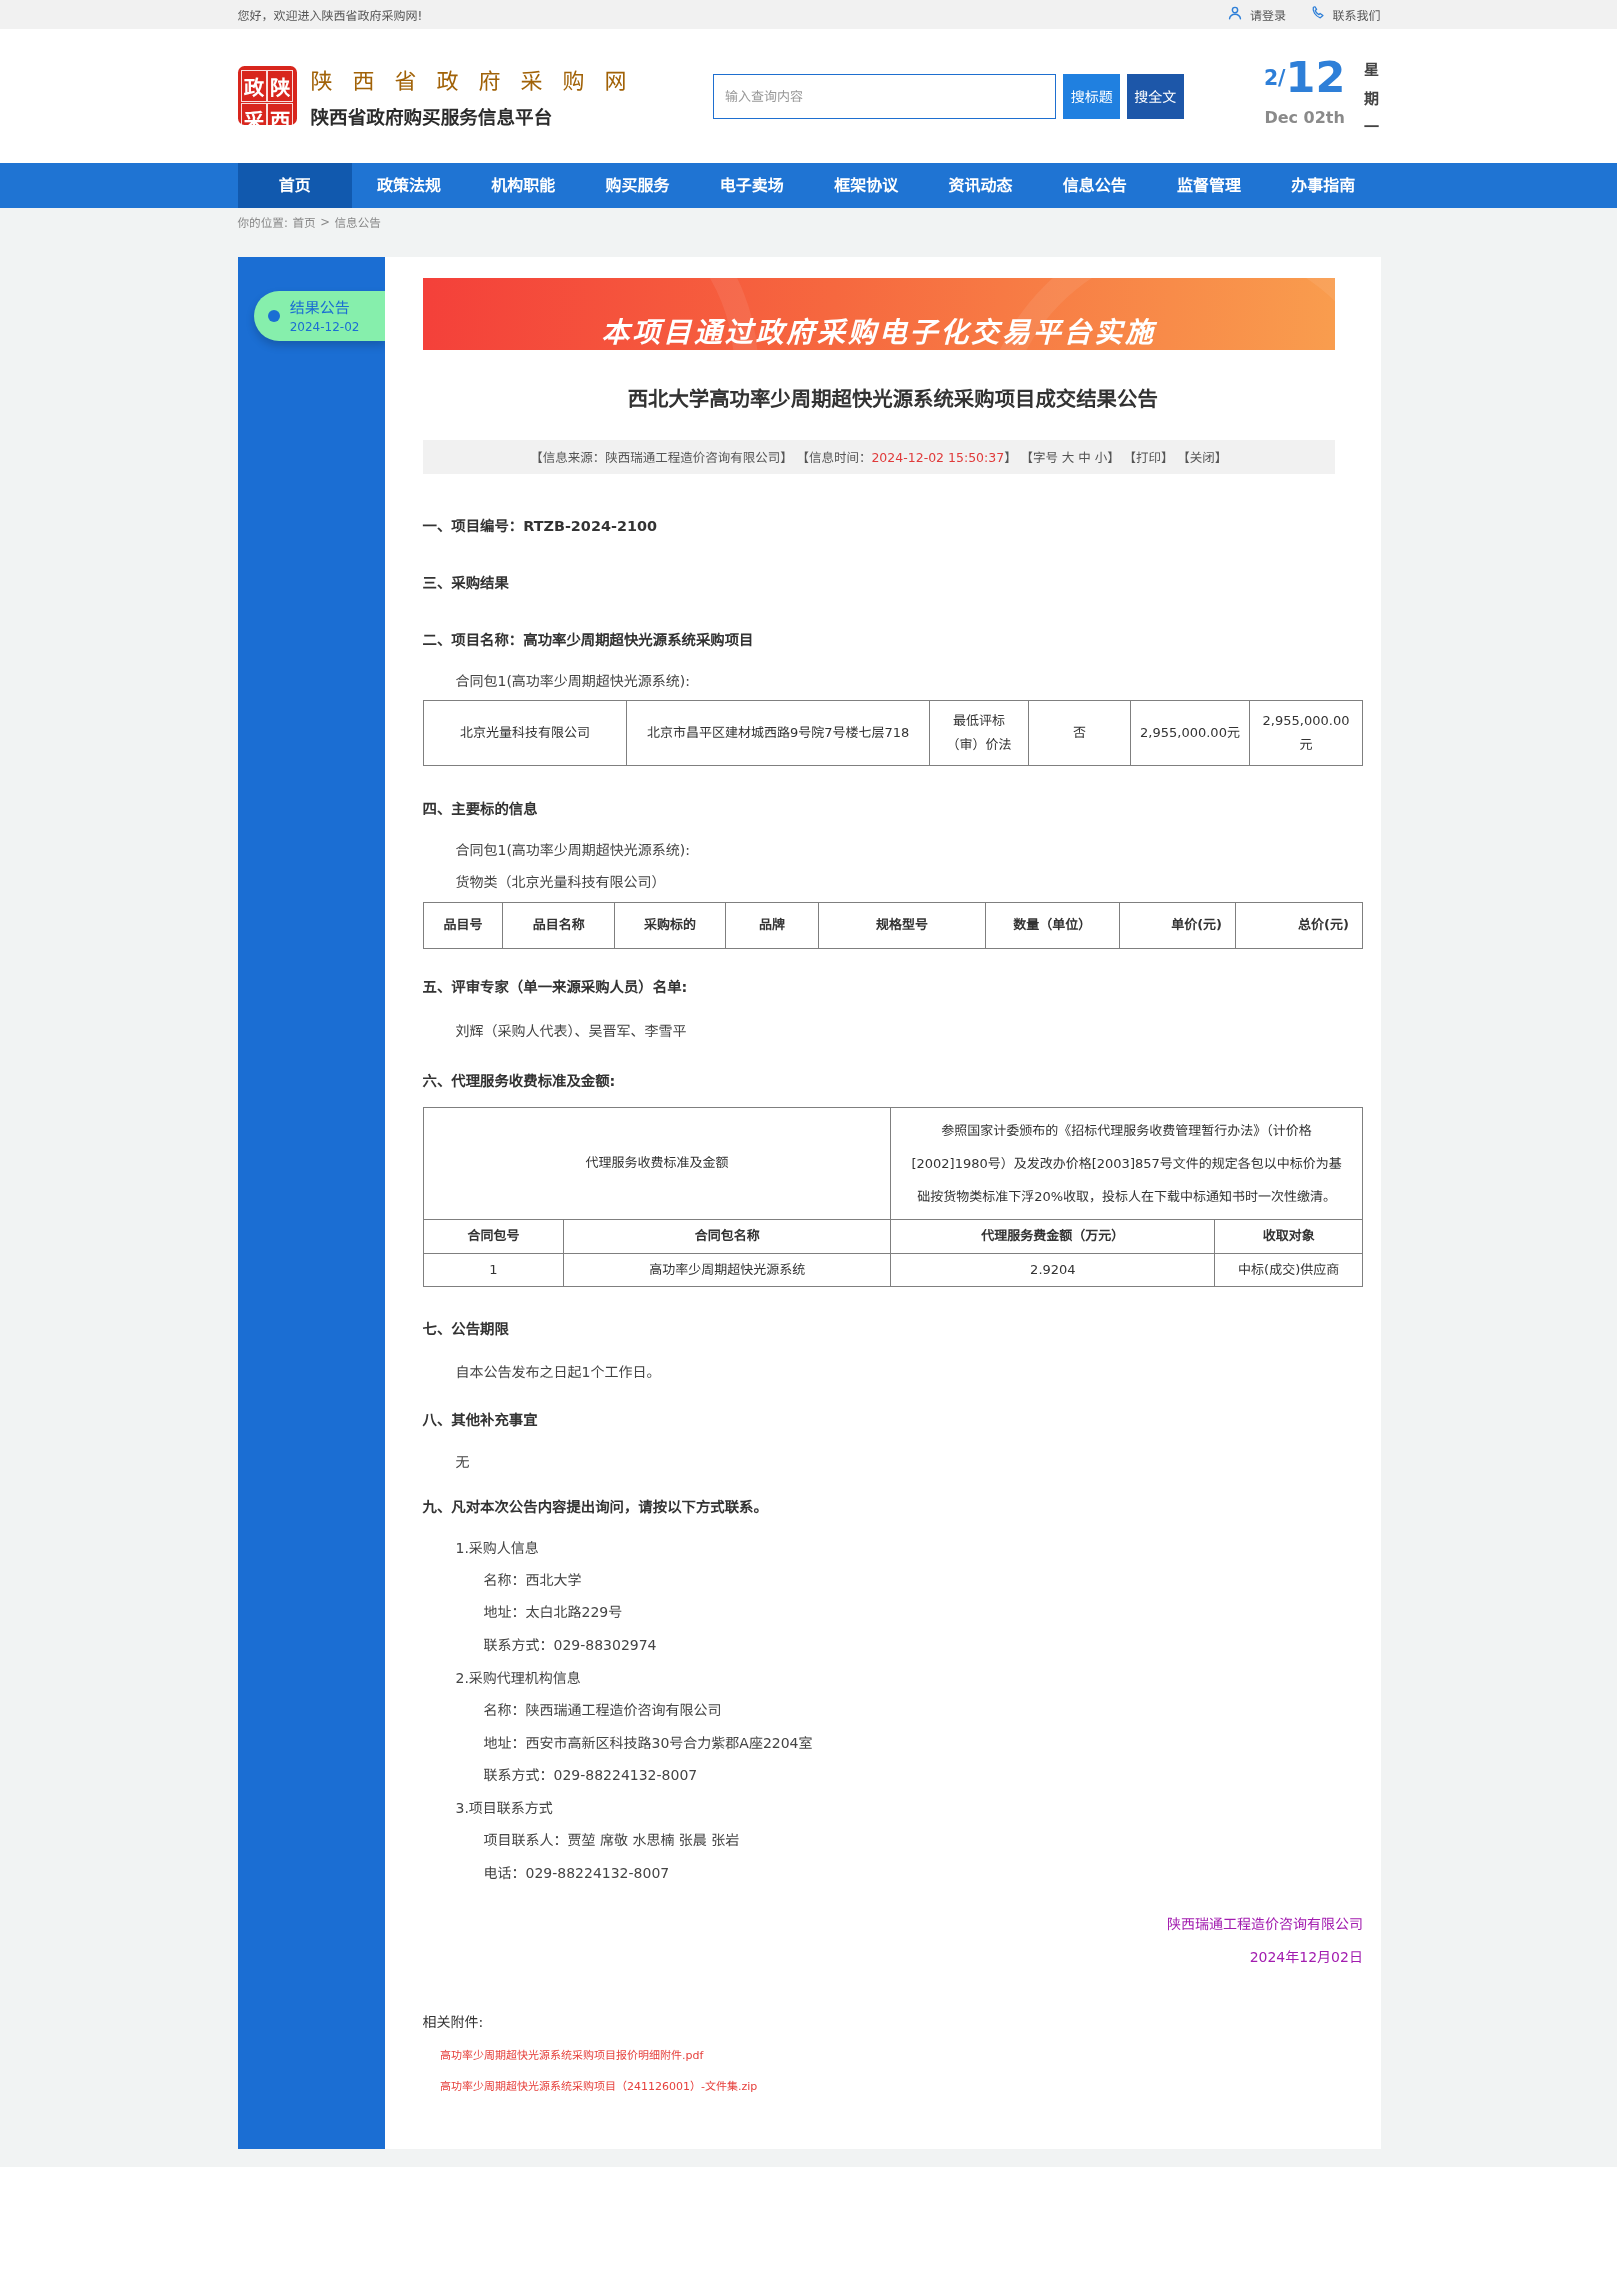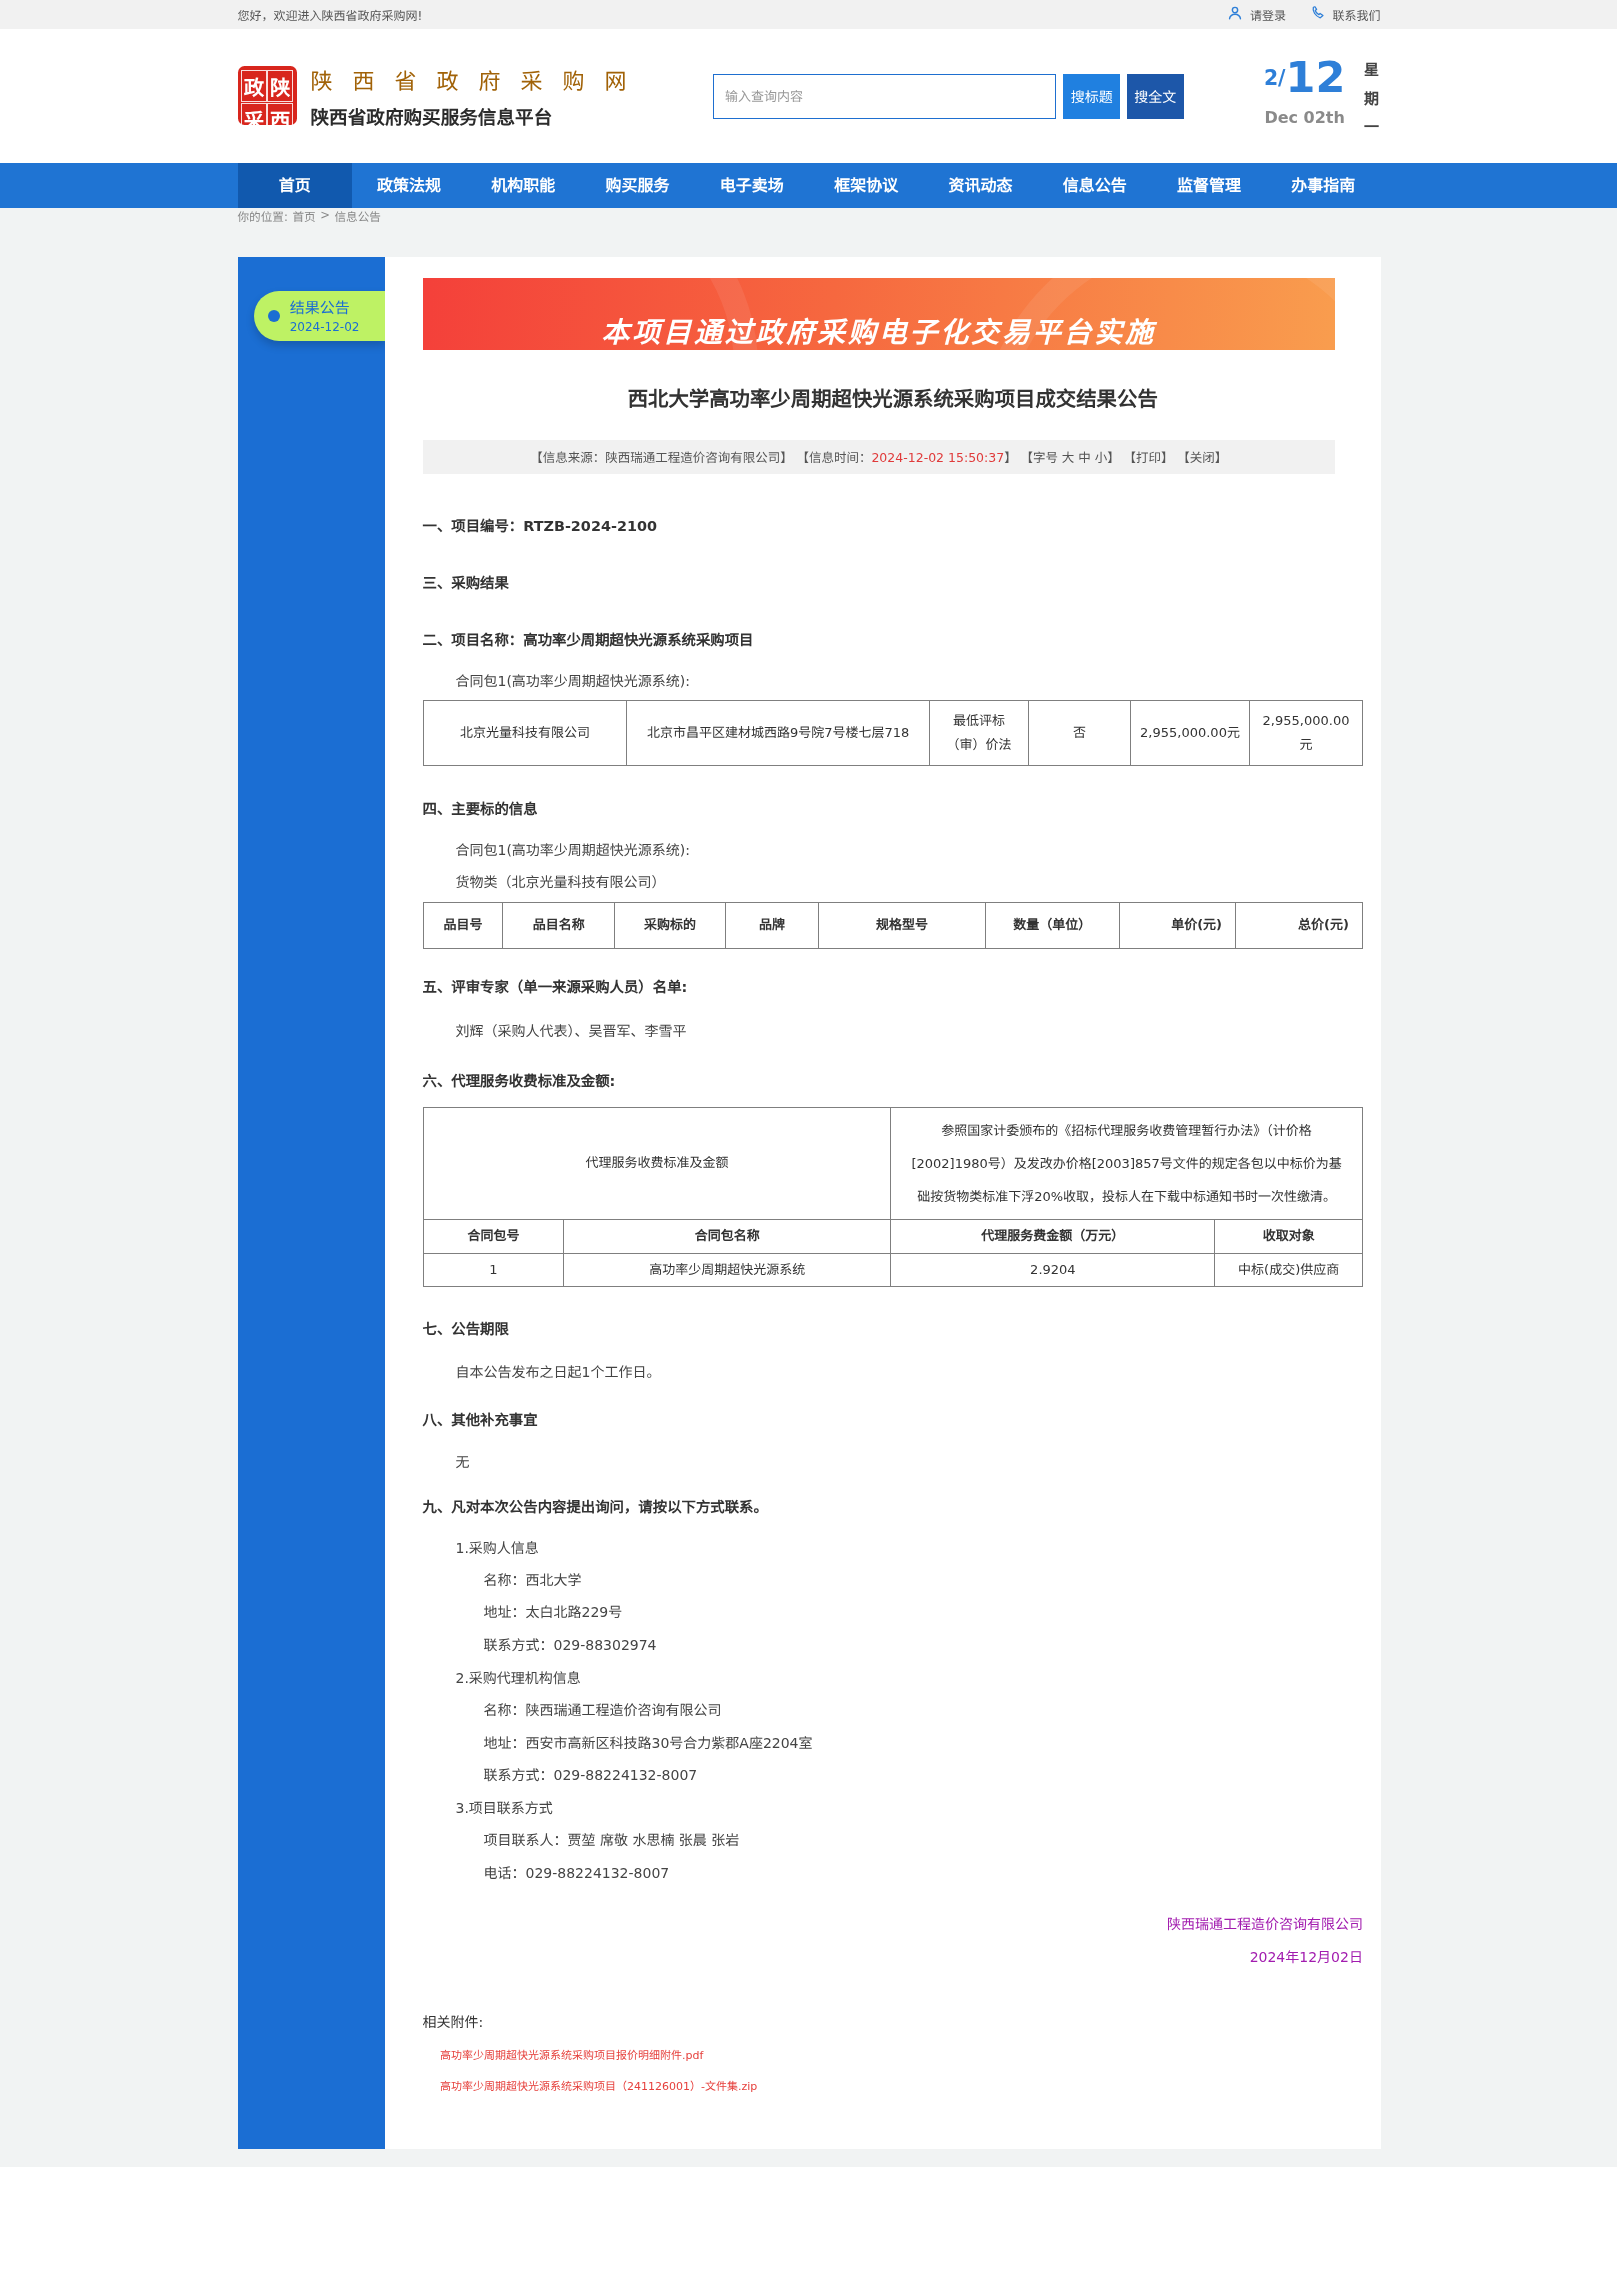--- a/index.html
+++ b/index.html
@@ -61,31 +61,31 @@
   .nav { height:45px; background:#1f74d3; }
   .nav .shell { display:flex; height:45px; }
   .nav-item {
     flex:1; text-align:center; line-height:45px; color:#fff;
     font-size:16px; font-weight:bold; cursor:pointer; white-space:nowrap;
   }
   .nav-item.active { background:#1159ae; }
 
   
   .breadcrumb-bar { height:28px; background:#f1f3f3; }
-  .breadcrumb-bar .shell { display:flex; align-items:flex-start; height:28px; font-size:11.6px; color:#888; }
+  .breadcrumb-bar .shell { display:flex; align-items:center; height:28px; font-size:11.6px; color:#888; }
   .crumb { margin-right:4.6px; }
   .crumb-link { cursor:pointer; }
 
   
   .band { background:#f1f3f3; padding:21.3px 0 17.6px; }
   .band-shell { display:flex; align-items:stretch; min-height:1878px; }
 
   .sidebar { width:147px; background:#1b6ed3; padding-top:34px; flex-shrink:0; }
   .side-tab {
-    height:50px; margin-left:16px; background:#bef264; border-radius:25px 0 0 25px;
+    height:50px; margin-left:16px; background:#86efac; border-radius:25px 0 0 25px;
     display:flex; align-items:center; gap:10.2px; padding-left:14px; cursor:pointer;
     box-shadow:0 4.6px 8.3px rgba(0,0,0,.18);
   }
   .side-dot { width:12px; height:12px; border-radius:50%; background:#1b6ed3; flex-shrink:0; }
   .side-tab-label { font-size:15px; color:#1b6ed3; line-height:1.2; }
   .side-tab-date { font-size:12px; color:#1b6ed3; margin-top:2.8px; }
 
   .main { flex:1; background:#fff; padding:0 17.6px 56px 38px; }
 
   .banner {

